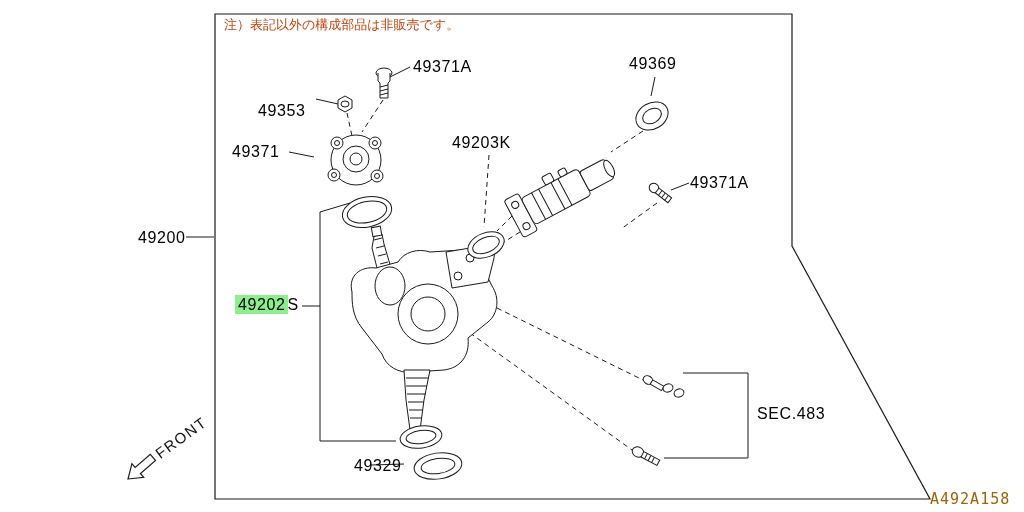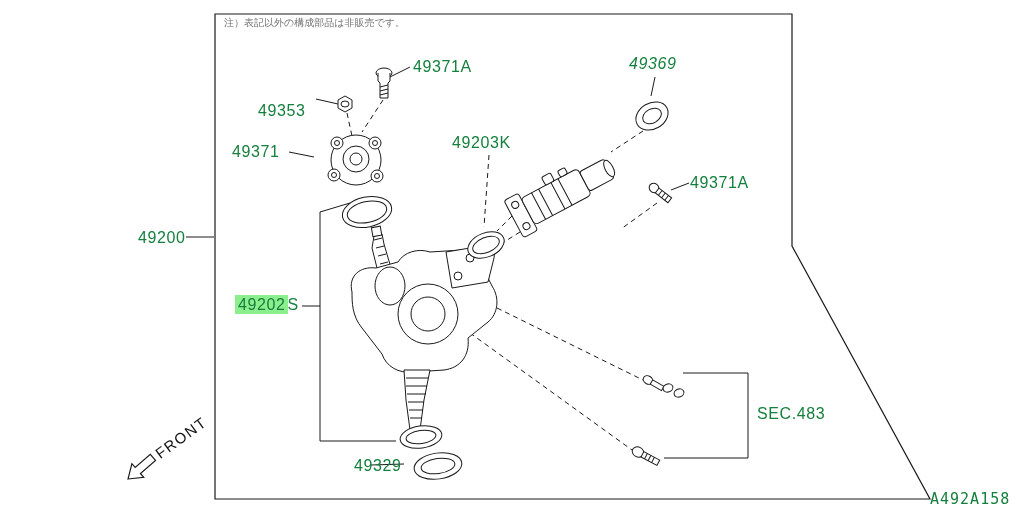--- a/index.html
+++ b/index.html
@@ -11,37 +11,37 @@
     height: 512px;
     background: #fff;
     font-family: "Liberation Sans", sans-serif;
     overflow: hidden;
   }
   svg.diagram { position: absolute; left: 0; top: 0; }
   .part-label {
     position: absolute;
     font-size: 16px;
     letter-spacing: 0.6px;
-    color: #15803d;
+    color: #000000;
     white-space: nowrap;
     cursor: pointer;
   }
   .static-label {
     position: absolute;
     color: #111;
     white-space: nowrap;
   }
-  .note-line { font-size: 10px; color: #737373; }
+  .note-line { font-size: 13px; color: #c2410c; }
   .hl { background: var(--highlight); padding: 1px 2px 1px 3px; }
   .code-label {
     position: absolute;
     font-family: "DejaVu Sans Mono", monospace;
     font-size: 15px;
     letter-spacing: 1px;
-    color: #15803d;
+    color: #a16207;
   }
   .front-label {
     position: absolute;
     font-size: 15px;
     letter-spacing: 1.5px;
     color: #111;
     transform: rotate(-36deg);
     transform-origin: left top;
   }
 </style>
@@ -179,21 +179,21 @@
     </g>
 
     <g transform="translate(128,479) rotate(139)">
       <polygon points="0,0 -13,-9 -13,-4 -33,-4 -33,4 -13,4 -13,9" fill="#fff" stroke="#1a1a1a" stroke-width="1.2"></polygon>
     </g>
   </svg>
 
   <div class="static-label note-line" style="left:224px; top:16px;">注）表記以外の構成部品は非販売です。</div>
 
   <div class="part-label" style="left:413px; top:58px;">49371A</div>
-  <div class="part-label" style="left:629px; top:55px;font-style:italic;">49369</div>
+  <div class="part-label" style="left:629px; top:55px;">49369</div>
   <div class="part-label" style="left:258px; top:90px;margin-top:12px;">49353</div>
   <div class="part-label" style="left:232px; top:143px;">49371</div>
   <div class="part-label" style="left:452px; top:134px;">49203K</div>
   <div class="part-label" style="left:690px; top:174px;">49371A</div>
   <div class="part-label" style="left:138px; top:229px;">49200</div>
 
   <div class="part-label" style="left:235px; top:296px;">
     <span class="hl">49202</span><span>S</span>
   </div>
 

